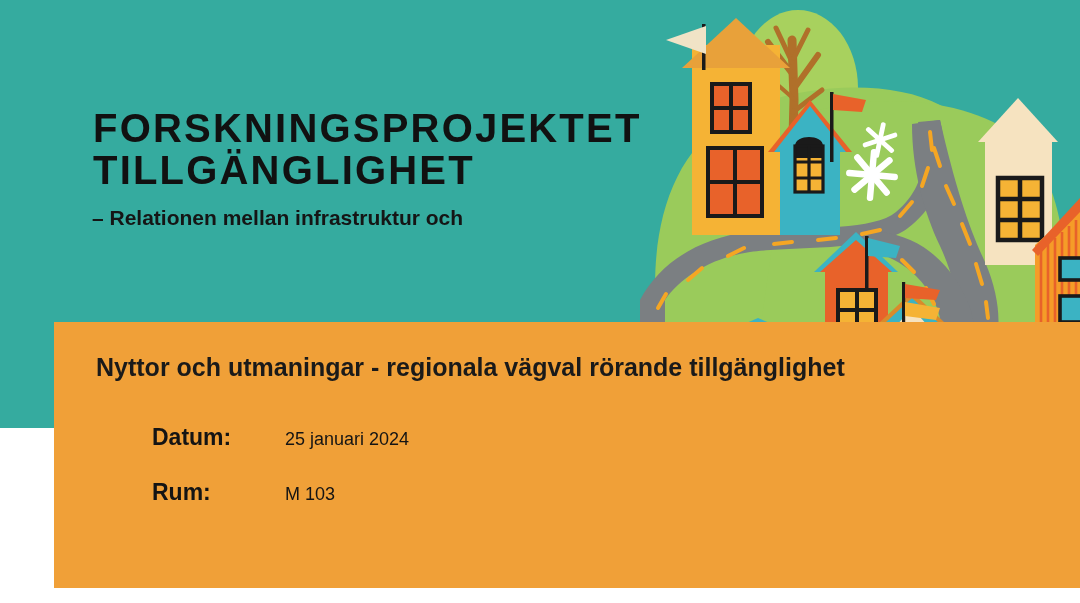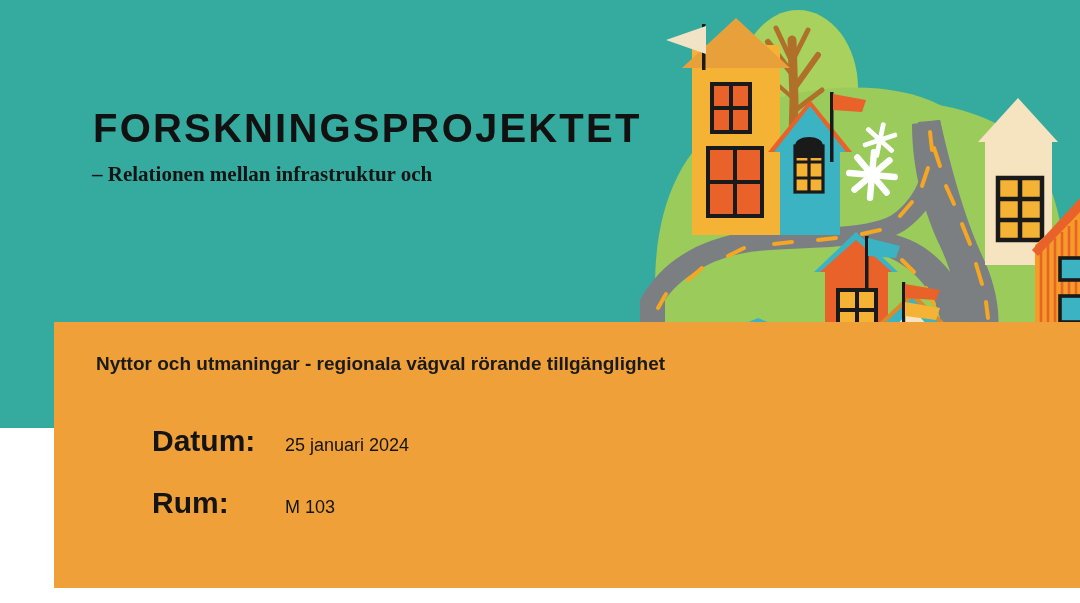--- a/index.html
+++ b/index.html
@@ -41,50 +41,49 @@
     font-family:"Liberation Sans","DejaVu Sans",sans-serif;
   }
   .main-title .tl{display:block;white-space:nowrap;}
   .subtitle{
     margin:10px 0 0 10px;
     color:#151515;
     font-weight:bold;
     font-size:21px;
     line-height:1.42;
     width:520px;
-    font-family:Liberation Serif, serif;
   }
   .subtitle .sl{display:block;}
 
   
   .orange-panel{
     position:absolute;left:54px;top:322px;width:1026px;height:266px;
     background:#f0a038;
   }
   .banner-heading{
     position:absolute;left:42px;top:32px;
     margin:0;
     color:#1a1a1a;
-    font-size:19px;
+    font-size:25px;
     font-weight:bold;
     line-height:1.1;
     white-space:nowrap;
   }
   .details{
     position:absolute;left:98px;top:102px;
   }
   .detail-row{
     display:flex;align-items:baseline;
     margin-bottom:28px;
     color:#141414;
   }
   .detail-row:last-child{margin-bottom:14px;}
   .detail-label{
     width:133px;flex:0 0 133px;
-    font-size:30px;font-weight:bold;
+    font-size:23px;font-weight:bold;
   }
   .detail-value{
     font-size:18px;font-weight:500;
   }
 </style>
 </head>
 <body>
 
 <div class="slide">
 
@@ -241,20 +240,21 @@
       <g>
         <path d="M118 318 L146 330 L90 330 Z" fill="#3bb3c3"></path>
         <path d="M118 322 L136 330 L100 330 Z" fill="#f6e3c0"></path>
       </g>
     </svg>
   </div>
 
   <div class="title-block">
     <h1 class="main-title">
       <span class="tl">FORSKNINGSPROJEKTET</span>
+      <span class="tl">TILLGÄNGLIGHET</span>
     </h1>
     <p class="subtitle">
       <span class="sl">– Relationen mellan infrastruktur och</span>
     </p>
   </div>
 
   <div class="orange-panel">
     <h2 class="banner-heading">Nyttor och utmaningar - regionala vägval rörande tillgänglighet</h2>
 
     <div class="details">

